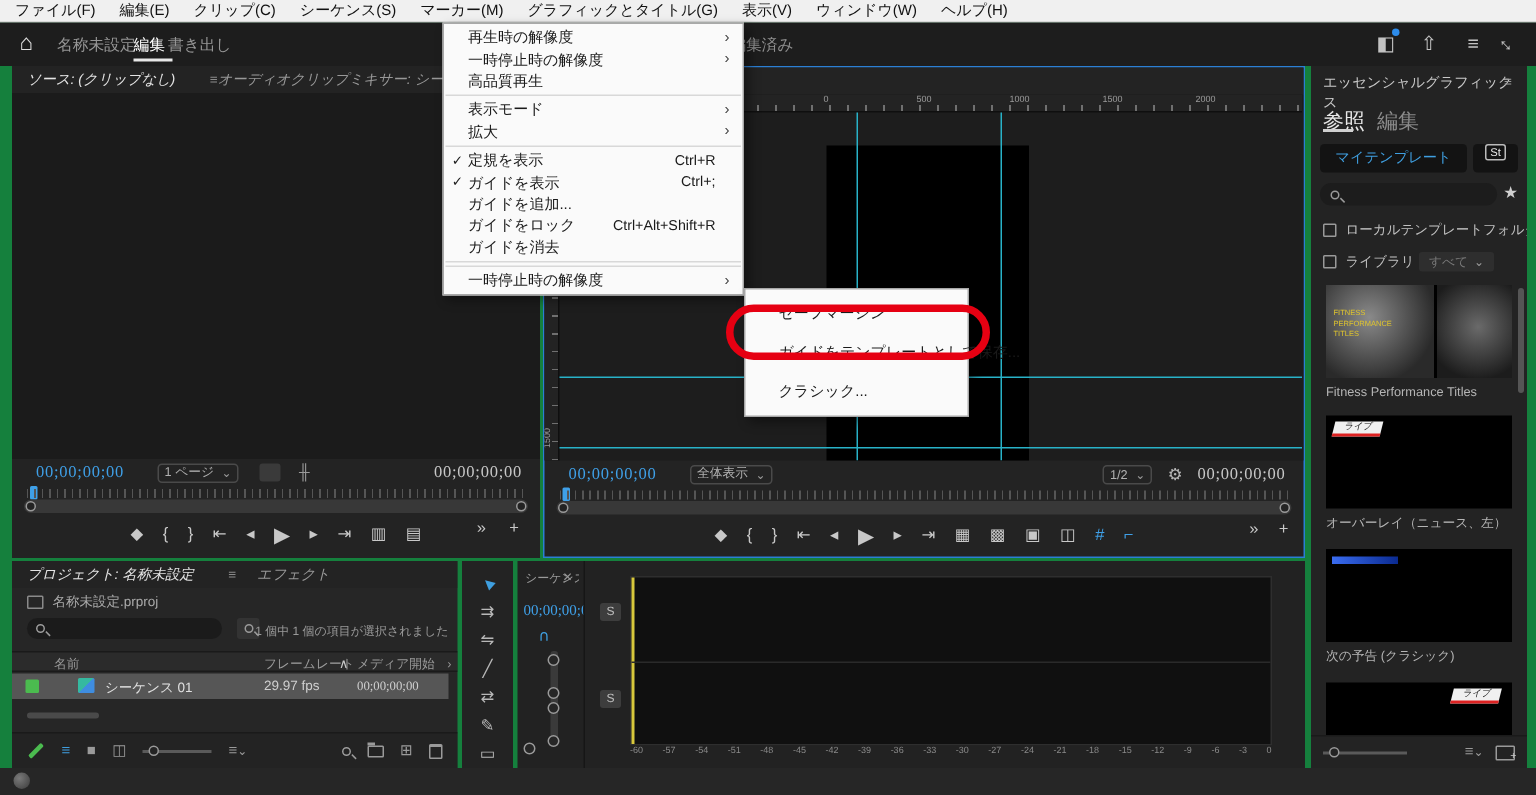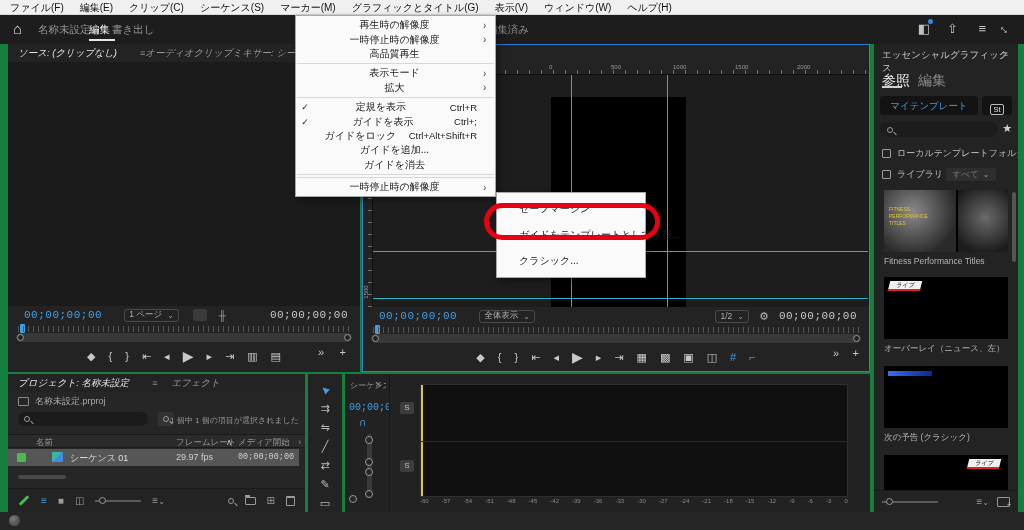--- a/index.html
+++ b/index.html
@@ -1,18 +1,18 @@
 <!DOCTYPE html>
 <html><head>
 <meta charset="utf-8">
 <style>
   html,body{margin:0;padding:0;background:#141414;}
   *{box-sizing:border-box;font-family:"Liberation Sans","DejaVu Sans",sans-serif;}
   #app{position:relative;width:1024px;height:530px;background:#15803d;overflow:hidden;}
-  .mono{font-family:Liberation Mono, monospace;}
+  .mono{font-family:Liberation Serif, serif;}
 
   
   #menubar{position:absolute;left:0;top:0;width:1024px;height:15px;background:#f0f0f0;display:flex;align-items:center;padding-left:2px;border-bottom:1px solid #d8d8d8;}
   .mb-item{font-size:10px;color:#111;padding:0 8px;line-height:15px;white-space:nowrap;}
 
   
   #header{position:absolute;left:0;top:15px;width:1024px;height:29px;background:#1d1d1d;}
   #home-ic{position:absolute;left:13px;top:5px;font-size:15px;color:#e0e0e0;}
   .hd-tab{position:absolute;top:8px;font-size:10.5px;color:#969696;white-space:nowrap;}
   .hd-tab.active{color:#fff;}
@@ -110,21 +110,21 @@
   #db-scale{position:absolute;left:75px;top:124px;width:428px;display:flex;justify-content:space-between;font-size:6px;color:#8a8a8a;}
 
   
   #eg-panel{left:874px;top:44px;width:144px;height:468px;overflow:hidden;}
   #eg-title{position:absolute;left:8px;top:5px;font-size:9.5px;color:#c8c8c8;}
   #eg-burger{position:absolute;right:10px;top:5px;font-size:9px;color:#9a9a9a;}
   .eg-tab{position:absolute;top:28px;font-size:14px;color:#8a8a8a;}
   .eg-tab.active{color:#e8e8e8;}
   #eg-underline{position:absolute;left:8px;top:42px;width:20px;height:2px;background:#d0d0d0;}
   #my-templates{position:absolute;left:6px;top:52px;width:98px;height:19px;background:#131313;border-radius:3px;color:#3f9fe0;font-size:9.5px;text-align:center;line-height:19px;}
-  #stock-btn{position:absolute;left:108px;top:52px;width:30px;height:19px;background:#131313;border-radius:3px;display:flex;align-items:flex-end;justify-content:center;}
+  #stock-btn{position:absolute;left:108px;top:52px;width:30px;height:19px;background:#131313;border-radius:3px;display:flex;align-items:flex-start;justify-content:center;}
   #stock-badge{font-size:7.5px;color:#e8e8e8;border:1px solid #bbb;border-radius:2px;padding:0 2px;}
   #eg-search{position:absolute;left:6px;top:78px;width:118px;height:15px;background:#1c1c1c;border-radius:8px;display:flex;align-items:center;padding-left:7px;}
   #eg-star{position:absolute;right:6px;top:78px;font-size:11px;color:#d0d0d0;}
   .cbrow{position:absolute;left:8px;display:flex;align-items:center;gap:6px;font-size:9px;color:#c0c0c0;white-space:nowrap;}
   .cbox{width:9px;height:9px;border:1px solid #9a9a9a;border-radius:1px;background:transparent;flex:none;}
   #lib-sel{position:absolute;left:72px;top:124px;width:50px;height:13px;background:#2e2e2e;border-radius:2px;color:#7a7a7a;font-size:8.5px;display:flex;align-items:center;justify-content:center;gap:4px;}
   #eg-list{position:absolute;left:10px;top:146px;width:124px;}
   .thumb{width:124px;height:62px;background:#000;position:relative;overflow:hidden;}
   .tcaption{font-size:8.5px;color:#b5b5b5;margin:4px 0 11px 0;white-space:nowrap;overflow:hidden;}
   .ph-left{position:absolute;left:0;top:0;width:58%;height:100%;background:radial-gradient(circle at 40% 35%,#8a8a8a,#2a2a2a 75%);}
@@ -140,21 +140,21 @@
   .newitem i{position:absolute;right:-2px;bottom:-2px;font-size:7px;color:#c8c8c8;font-style:normal;display:block;line-height:1;}
 
   
   #statusbar{position:absolute;left:0;top:512px;width:1024px;height:18px;background:#262626;}
   #sync-ic{position:absolute;left:9px;top:3px;width:11px;height:11px;border-radius:50%;background:radial-gradient(circle at 35% 35%,#7a7a7a,#3a3a3a);}
 
   
   #view-menu{position:absolute;left:295px;top:15px;width:201px;background:#fafafa;border:1px solid #a8a8a8;box-shadow:3px 3px 7px rgba(0,0,0,.4);padding:2px 0;z-index:50;}
   .vm-row{display:flex;align-items:center;height:14.4px;padding:0 4px 0 2px;}
   .vm-check{width:14px;font-size:9px;color:#222;text-align:center;flex:none;}
-  .vm-label{flex:1;font-size:10px;color:#1a1a1a;white-space:nowrap;text-align:center;}
+  .vm-label{flex:1;font-size:10px;color:#1a1a1a;white-space:nowrap;}
   .vm-short{font-size:9.5px;color:#1a1a1a;margin-right:6px;white-space:nowrap;}
   .vm-arrow{width:8px;font-size:10px;color:#444;flex:none;}
   .vm-sep{height:1px;background:#d8d8d8;margin:2px 1px;}
   #guides-submenu{position:absolute;left:496px;top:192px;width:150px;background:#fafafa;border:1px solid #a8a8a8;box-shadow:3px 3px 7px rgba(0,0,0,.4);padding:3px 0;z-index:55;}
   .sm-row{height:26px;display:flex;align-items:center;padding-left:22px;font-size:10px;color:#1a1a1a;white-space:nowrap;}
   #red-oval{position:absolute;left:484px;top:203px;width:176px;height:37px;border:5px solid #e60012;border-radius:19px;z-index:60;}
 </style>
 </head>
 <body>
 
@@ -517,28 +517,28 @@
         <span class="vm-arrow"></span>
       </div>
       <div class="vm-row">
         <span class="vm-check">✓</span>
         <span class="vm-label">ガイドを表示</span>
         <span class="vm-short">Ctrl+;</span>
         <span class="vm-arrow"></span>
       </div>
       <div class="vm-row">
         <span class="vm-check"></span>
+        <span class="vm-label">ガイドを追加...</span>
+        <span class="vm-short"></span>
+        <span class="vm-arrow"></span>
+      </div>
+      <div class="vm-row">
+        <span class="vm-check"></span>
         <span class="vm-label">ガイドをロック</span>
         <span class="vm-short">Ctrl+Alt+Shift+R</span>
-        <span class="vm-arrow"></span>
-      </div>
-      <div class="vm-row">
-        <span class="vm-check"></span>
-        <span class="vm-label">ガイドを追加...</span>
-        <span class="vm-short"></span>
         <span class="vm-arrow"></span>
       </div>
       <div class="vm-row">
         <span class="vm-check"></span>
         <span class="vm-label">ガイドを消去</span>
         <span class="vm-short"></span>
         <span class="vm-arrow"></span>
       </div>
       <div class="vm-sep"></div>
       <div class="vm-sep"></div>

